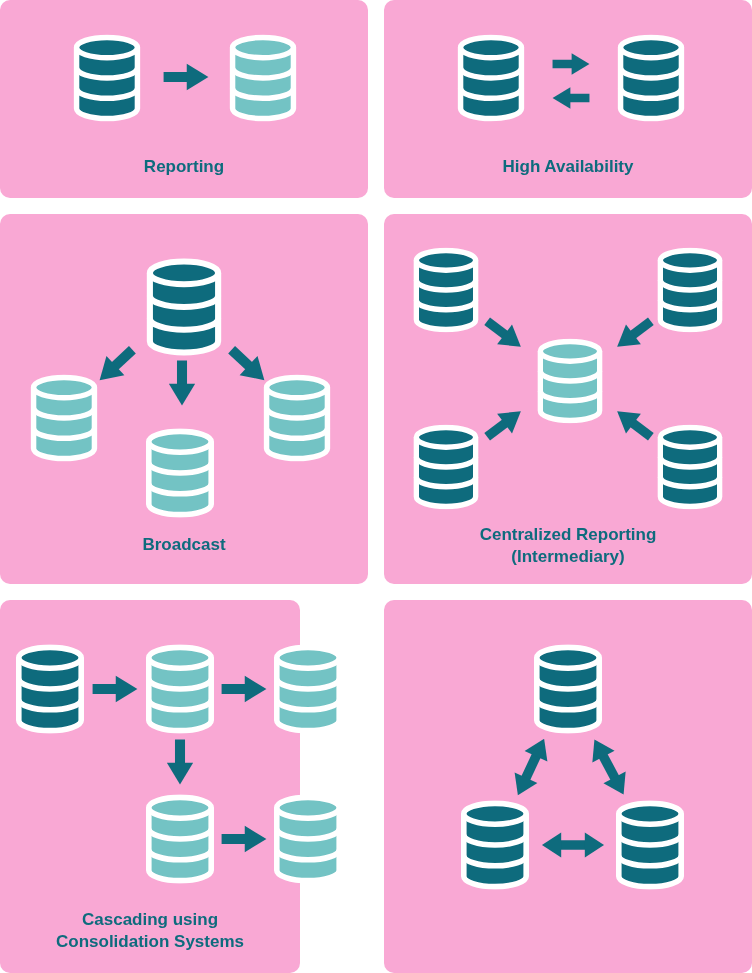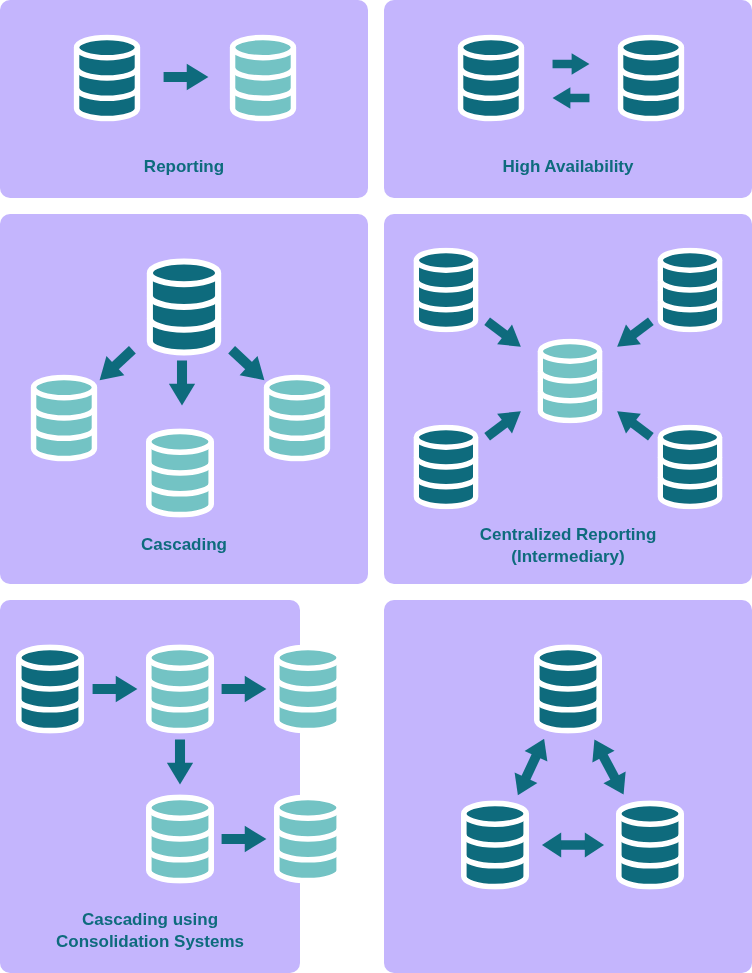--- a/index.html
+++ b/index.html
@@ -6,21 +6,21 @@
   body {
     width: 752px;
     height: 973px;
     position: relative;
     background: #ffffff;
     font-family: "Liberation Sans", sans-serif;
     overflow: hidden;
   }
   .panel {
     position: absolute;
-    background: #c4b5fd;
+    background: #f9a8d4;
     border-radius: 10px;
   }
   .node, .arrow {
     position: absolute;
     display: block;
   }
   .node svg, .arrow svg { display: block; width: 100%; height: 100%; }
   .dark  { color: #0e6b7d; }
   .light { color: #73c3c4; }
   .arrow { color: #0e6b7d; }
@@ -129,21 +129,21 @@
   <span class="node light" style="left:140px;top:214px;width:80px;height:90px">
     <svg viewBox="0 0 100 112">
         <use href="#db"></use>
       </svg>
   </span>
   <span class="node light" style="left:258px;top:160px;width:78px;height:88px">
     <svg viewBox="0 0 100 112">
         <use href="#db"></use>
       </svg>
   </span>
-  <div class="label" style="bottom:28px">Cascading</div>
+  <div class="label" style="bottom:28px">Broadcast</div>
 </div>
 
 <div class="panel" style="left:384px;top:214px;width:368px;height:370px">
   <span class="node dark" style="left:24px;top:33px;width:76px;height:86px">
     <svg viewBox="0 0 100 112">
         <use href="#db"></use>
       </svg>
   </span>
   <span class="node dark" style="left:268px;top:33px;width:76px;height:86px">
     <svg viewBox="0 0 100 112">

